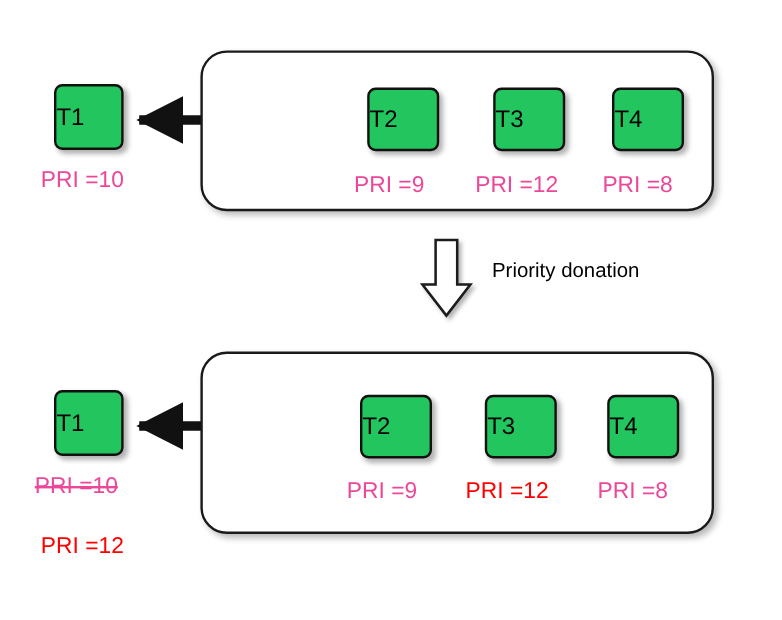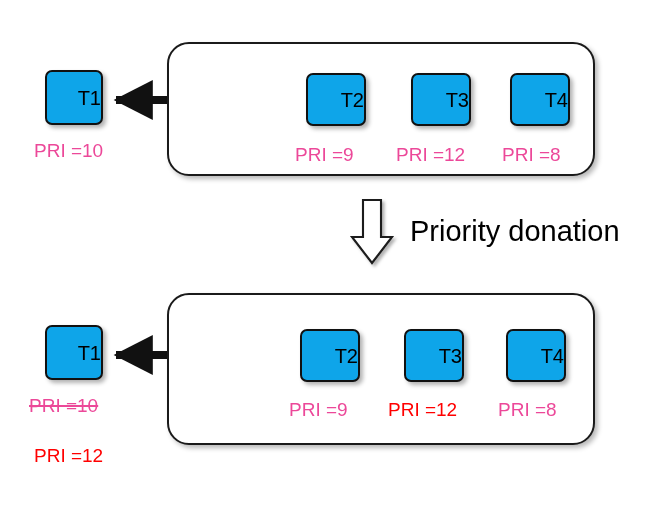--- a/index.html
+++ b/index.html
@@ -31,46 +31,46 @@
     background: #ffffff;
     box-shadow: 3px 3px 5px rgba(0,0,0,0.28);
     box-sizing: border-box;
   }
 
   
   .thread-box {
     position: absolute;
     border: 2px solid #111111;
     border-radius: 7px;
-    background: #0ea5e9;
+    background: #22c55e;
     box-shadow: 3px 3px 4px rgba(0,0,0,0.30);
     box-sizing: border-box;
     display: flex;
     align-items: center;
-    justify-content: flex-end;
+    justify-content: flex-start;
     font-size: 20px;
     line-height: 1;
     color: #000000;
   }
 
   
   .pri-label {
     position: absolute;
     font-size: 19px;
     line-height: 1;
     white-space: nowrap;
     color: #ec4899;
   }
   .pri-label.red { color: #ff0000; }
   .pri-label.struck { text-decoration: line-through; text-decoration-thickness: 2px; }
 
   
   .caption {
     position: absolute;
-    font-size: 29px;
+    font-size: 17px;
     line-height: 1;
     white-space: nowrap;
     color: #000000;
   }
 
   
   .overlay {
     position: absolute;
     left: 0; top: 0;
     width: 652px;

